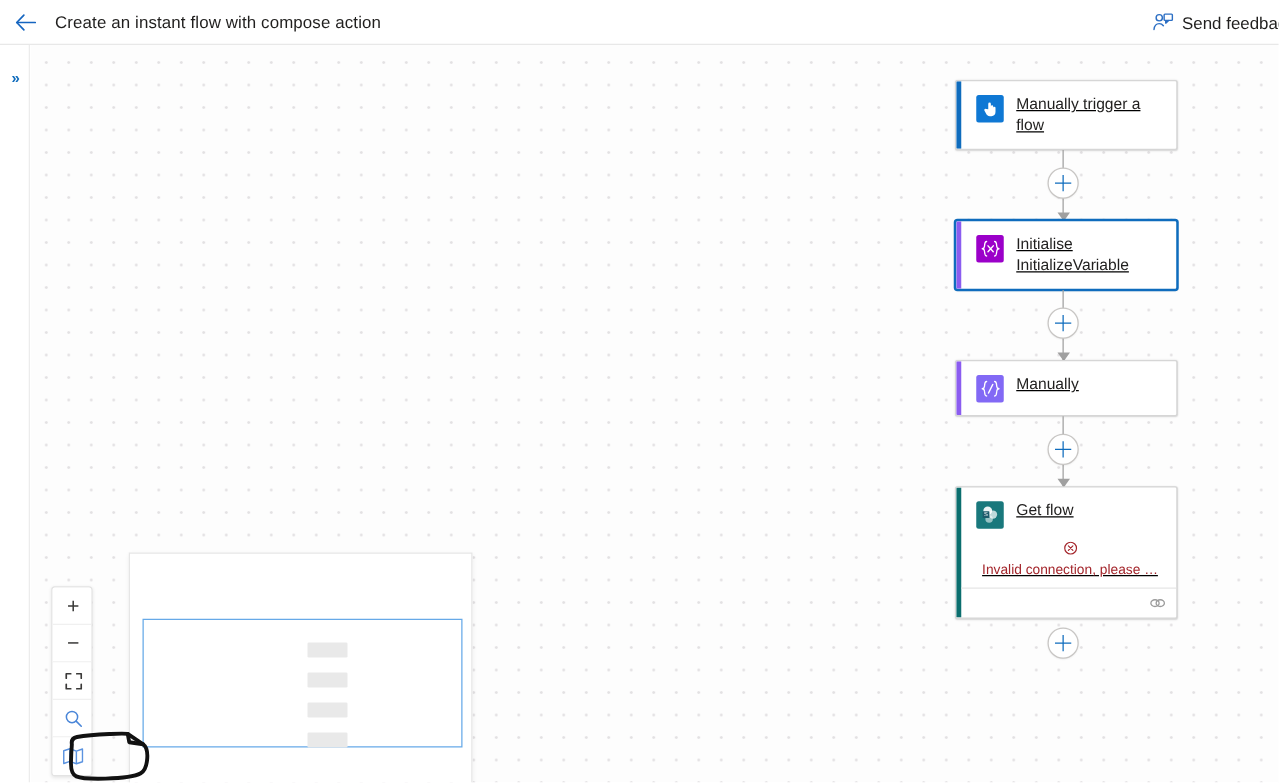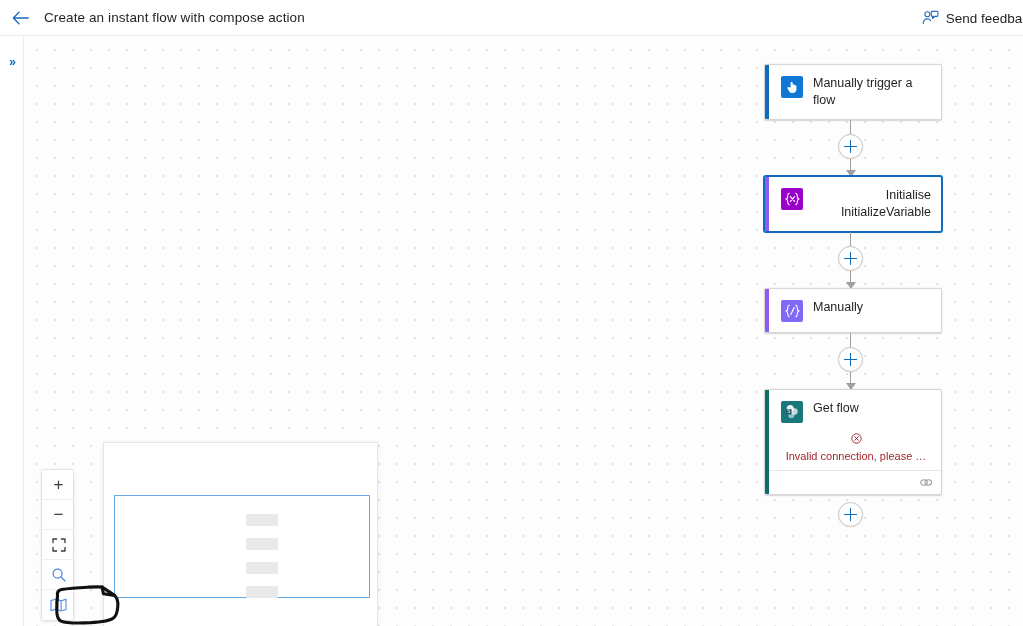--- a/index.html
+++ b/index.html
@@ -97,20 +97,21 @@
   .node {
     position: relative;
     width: 178px;
     background: #ffffff;
     border: 1px solid #d6d6d6;
     border-radius: 2px;
     box-shadow: 0 0.6px 1.8px rgba(0,0,0,0.10), 0 0.3px 0.9px rgba(0,0,0,0.07);
     display: flex;
     cursor: pointer;
     overflow: hidden;
+    text-decoration: underline;
   }
   .node-accent {
     flex: 0 0 4px;
     width: 4px;
   }
   .node-body {
     flex: 1 1 auto;
     min-width: 0;
   }
   .node-main {
@@ -131,21 +132,20 @@
     font-size: 12.5px;
     color: #201f1e;
     line-height: 17px;
     font-weight: 400;
     word-break: break-word;
   }
   
   .node.selected {
     border: 1px solid #0f6cbd;
     box-shadow: 0 0 0 1px #0f6cbd, 0 0.6px 1.8px rgba(0,0,0,0.10);
-    text-align: right;
   }
   
   .node-error {
     display: flex; align-items: center; gap: 6px;
     padding: 0 10px 8px 12px;
     font-size: 11px;
     color: #a4262c;
     white-space: nowrap;
     overflow: hidden;
     flex-direction: column;

